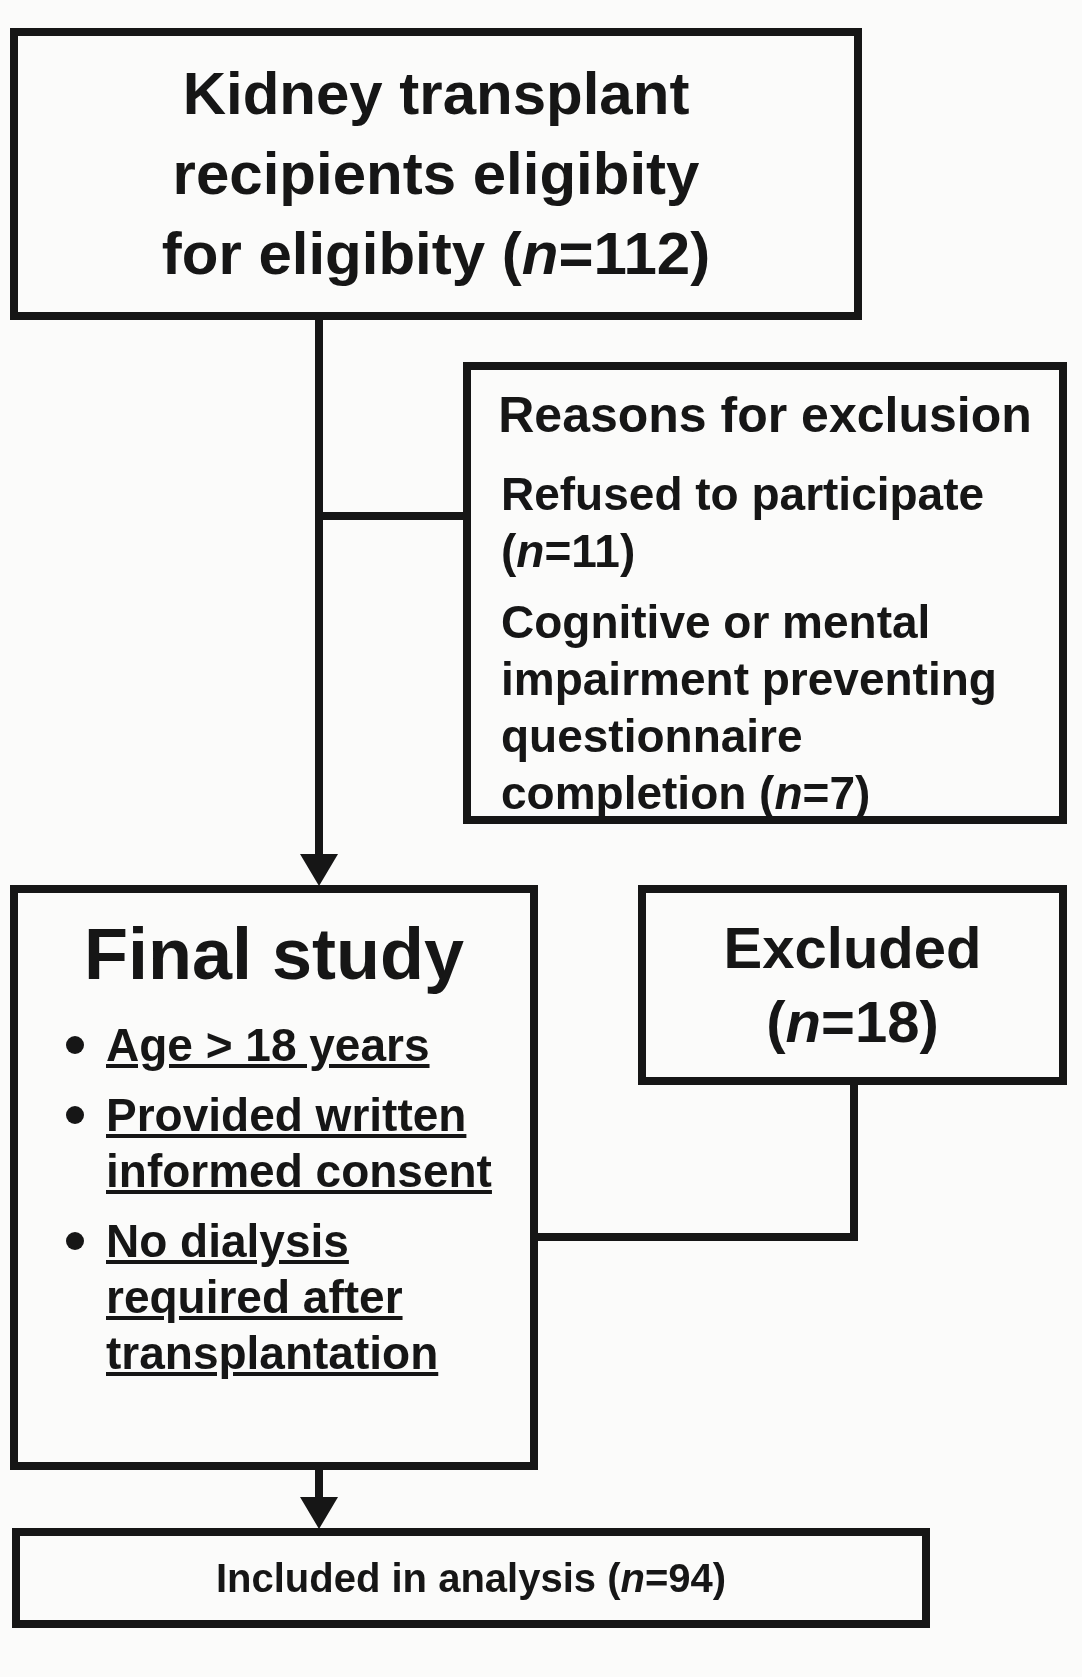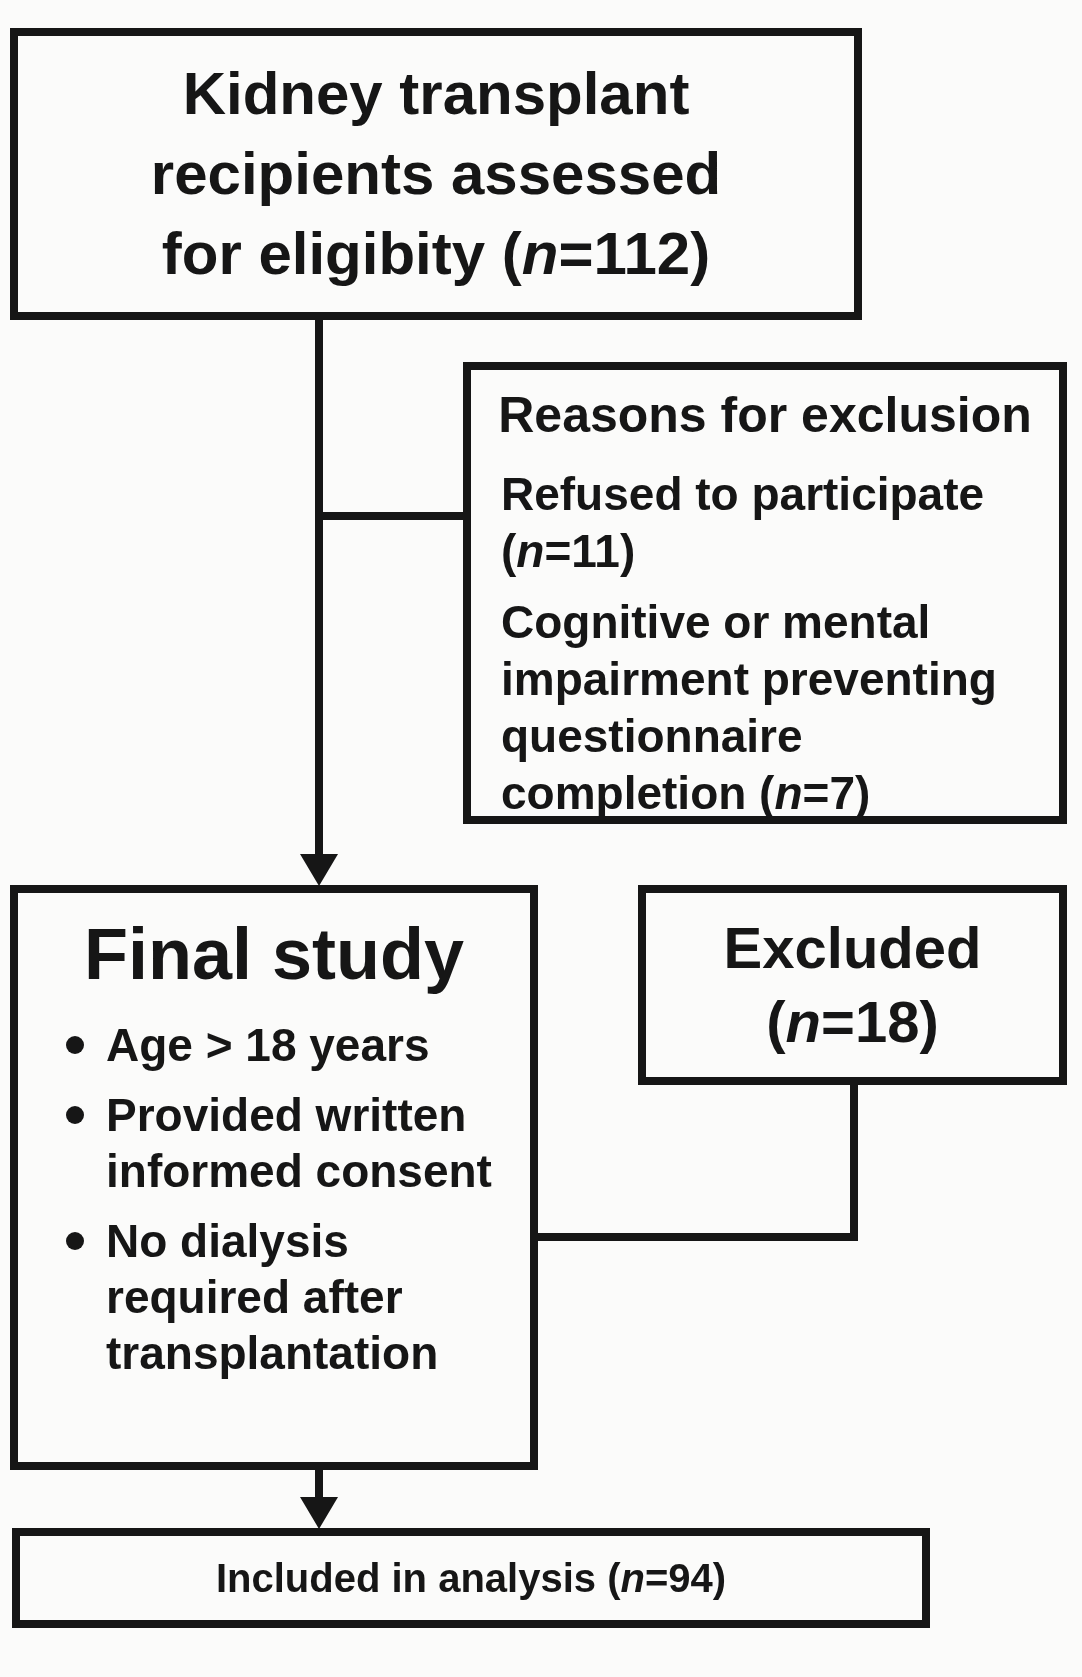--- a/index.html
+++ b/index.html
@@ -62,21 +62,21 @@
   
   .box-final {
     left: 10px; top: 885px; width: 528px; height: 585px;
     padding-top: 22px;
     font-size: 46px; line-height: 56px;
   }
   .box-final .ftitle {
     text-align: center;
     font-size: 72px; line-height: 78px;
   }
-  .bullets { margin-top: 24px; }
+  .bullets { margin-top: 24px; text-decoration: underline; }
   .bullet-row { display: flex; padding-left: 48px; margin-top: 14px; }
   .bullet-row:first-child { margin-top: 0; }
   .dot {
     flex: none;
     width: 18px; height: 18px; border-radius: 50%;
     background: #161616;
     margin-top: 19px; margin-right: 22px;
   }
 
   
@@ -113,21 +113,21 @@
   <div class="line v-main"></div>
   <div class="line h-branch"></div>
   <div class="arrowhead head-final"></div>
   <div class="line v-excl"></div>
   <div class="line h-excl"></div>
   <div class="line v-incl"></div>
   <div class="arrowhead head-incl"></div>
 
   <div class="box box-eligibility">
     <div>Kidney transplant</div>
-    <div>recipients assessed</div>
+    <div>recipients eligibity</div>
     <div><span>for eligibity (</span><span class="nvar">n</span><span>=112)</span></div>
   </div>
 
   <div class="box box-reasons">
     <div class="rtitle">Reasons for exclusion</div>
     <div class="ritem">
       <div>Refused to participate</div>
       <div><span>(</span><span class="nvar">n</span><span>=11)</span></div>
     </div>
     <div class="ritem">

